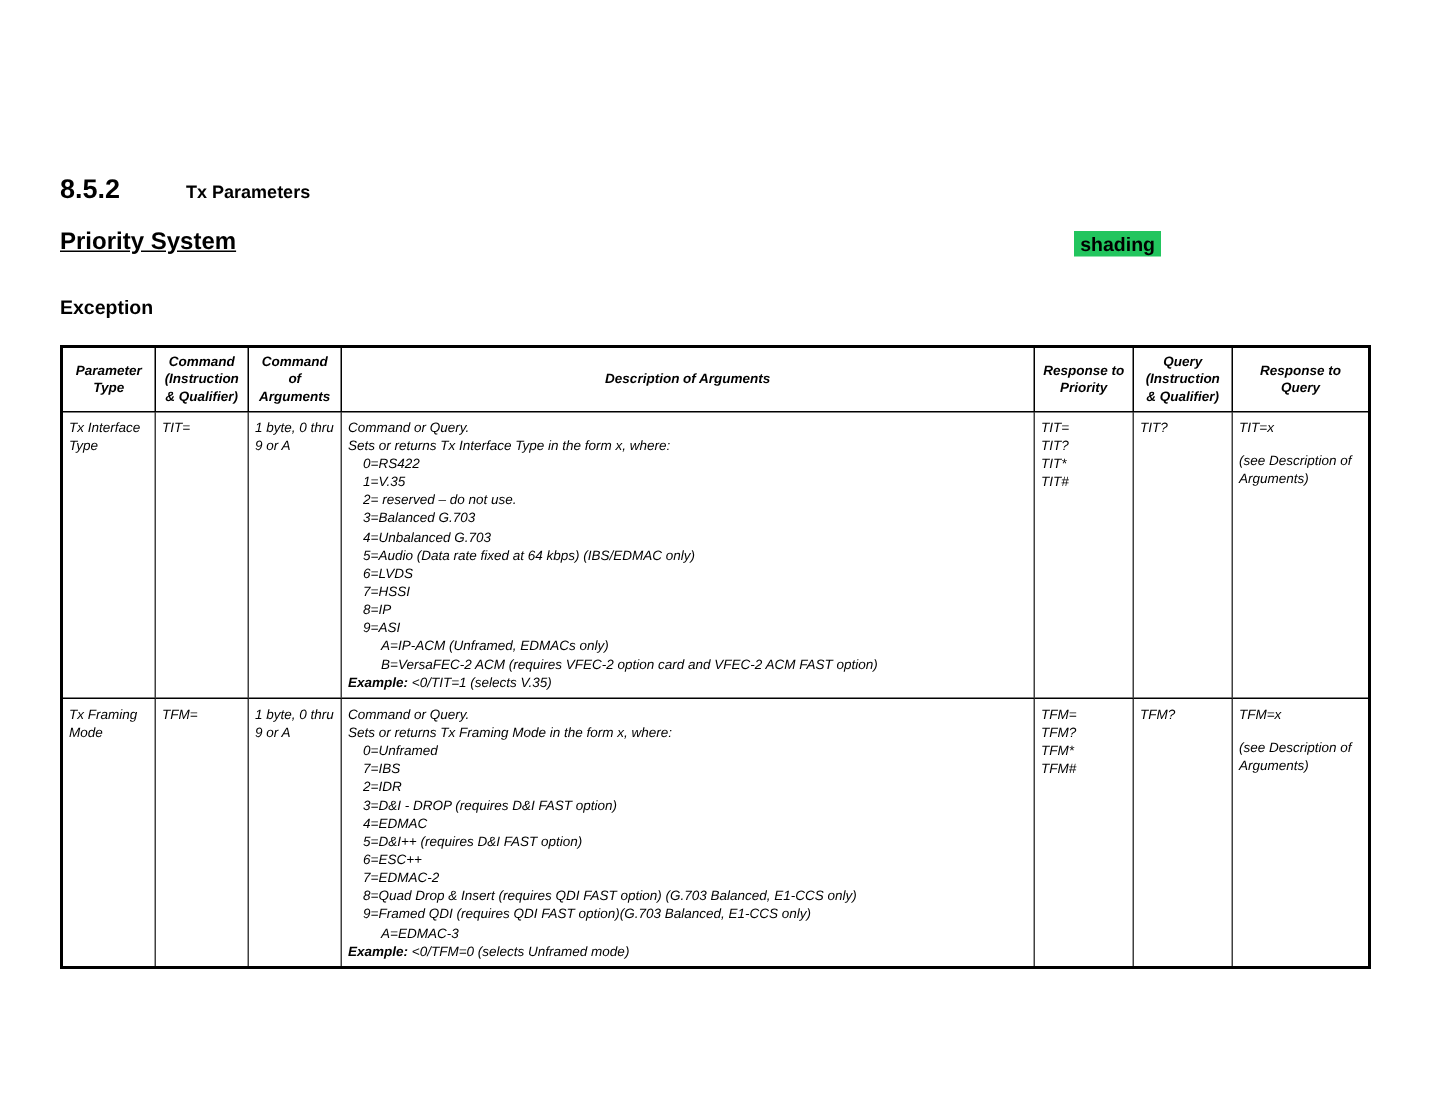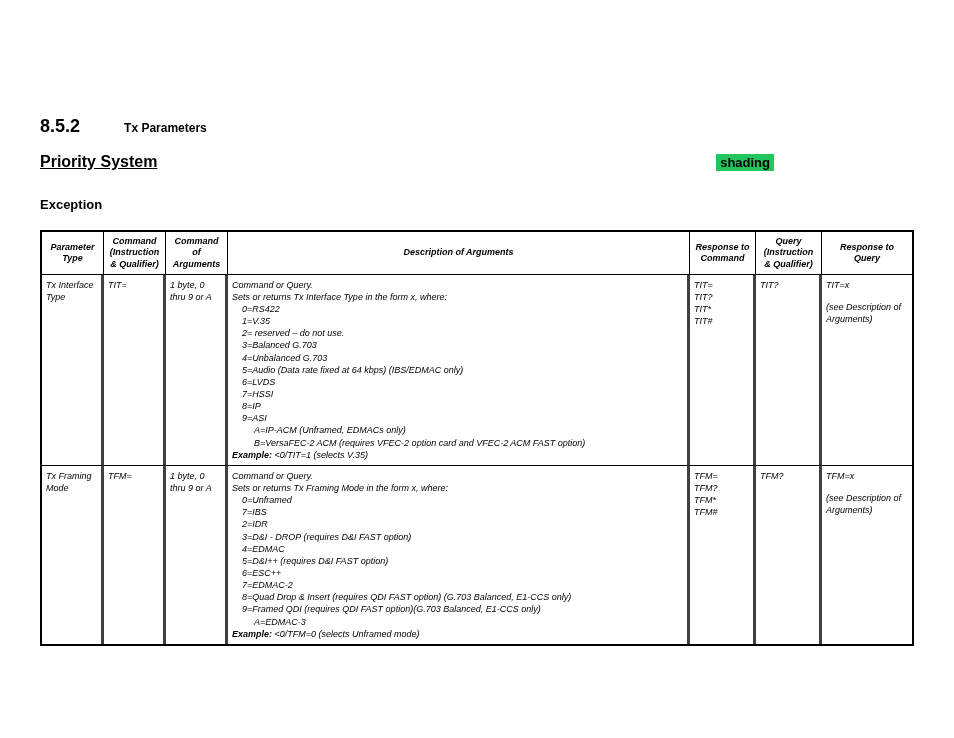--- a/index.html
+++ b/index.html
@@ -69,21 +69,21 @@
     font-weight: bold;
     text-align: center;
     padding: 4px 4px;
     border-right: 1px solid #000;
     border-bottom: 1px solid #000;
     vertical-align: middle;
     line-height: 1.25;
   }
   table.spec td {
     padding: 4px 4px;
-    border-right: 3px solid #404040;
+    border-right: 1px solid #404040;
     border-bottom: 1px solid #000;
     vertical-align: top;
     line-height: 1.35;
   }
   table.spec th:last-child,
   table.spec td:last-child {
     border-right: none;
   }
   table.spec tr:last-child td {
     border-bottom: none;
@@ -134,21 +134,21 @@
         <col class="c5">
         <col class="c6">
         <col class="c7">
     </colgroup>
     <thead>
       <tr>
         <th>Parameter Type</th>
         <th>Command (Instruction &amp; Qualifier)</th>
         <th>Command of Arguments</th>
         <th>Description of Arguments</th>
-        <th>Response to Command</th>
+        <th>Response to Priority</th>
         <th>Query (Instruction &amp; Qualifier)</th>
         <th>Response to Query</th>
       </tr>
     </thead>
     <tbody id="tbody">
         <tr>
           <td style="white-space: pre-line;">Tx Interface Type</td>
           <td style="white-space: pre-line;">TIT=</td>
           <td style="white-space: pre-line;">1 byte, 0 thru 9 or A</td>
           <td>

